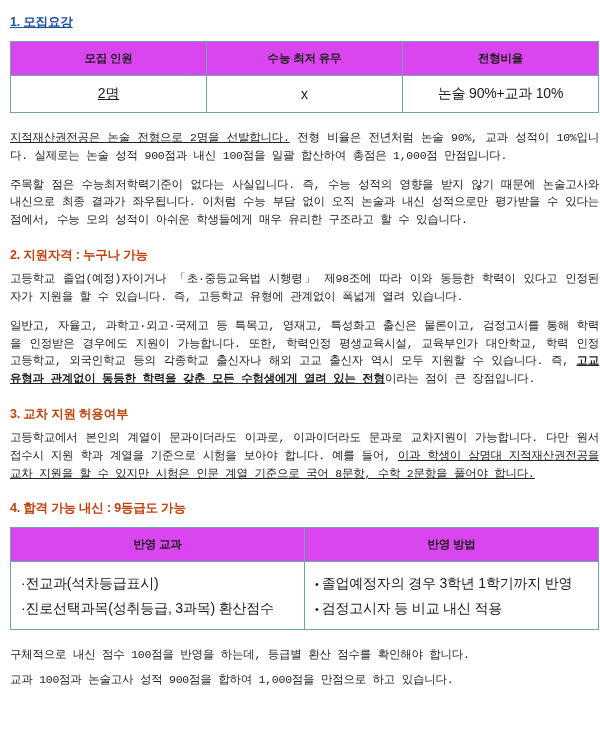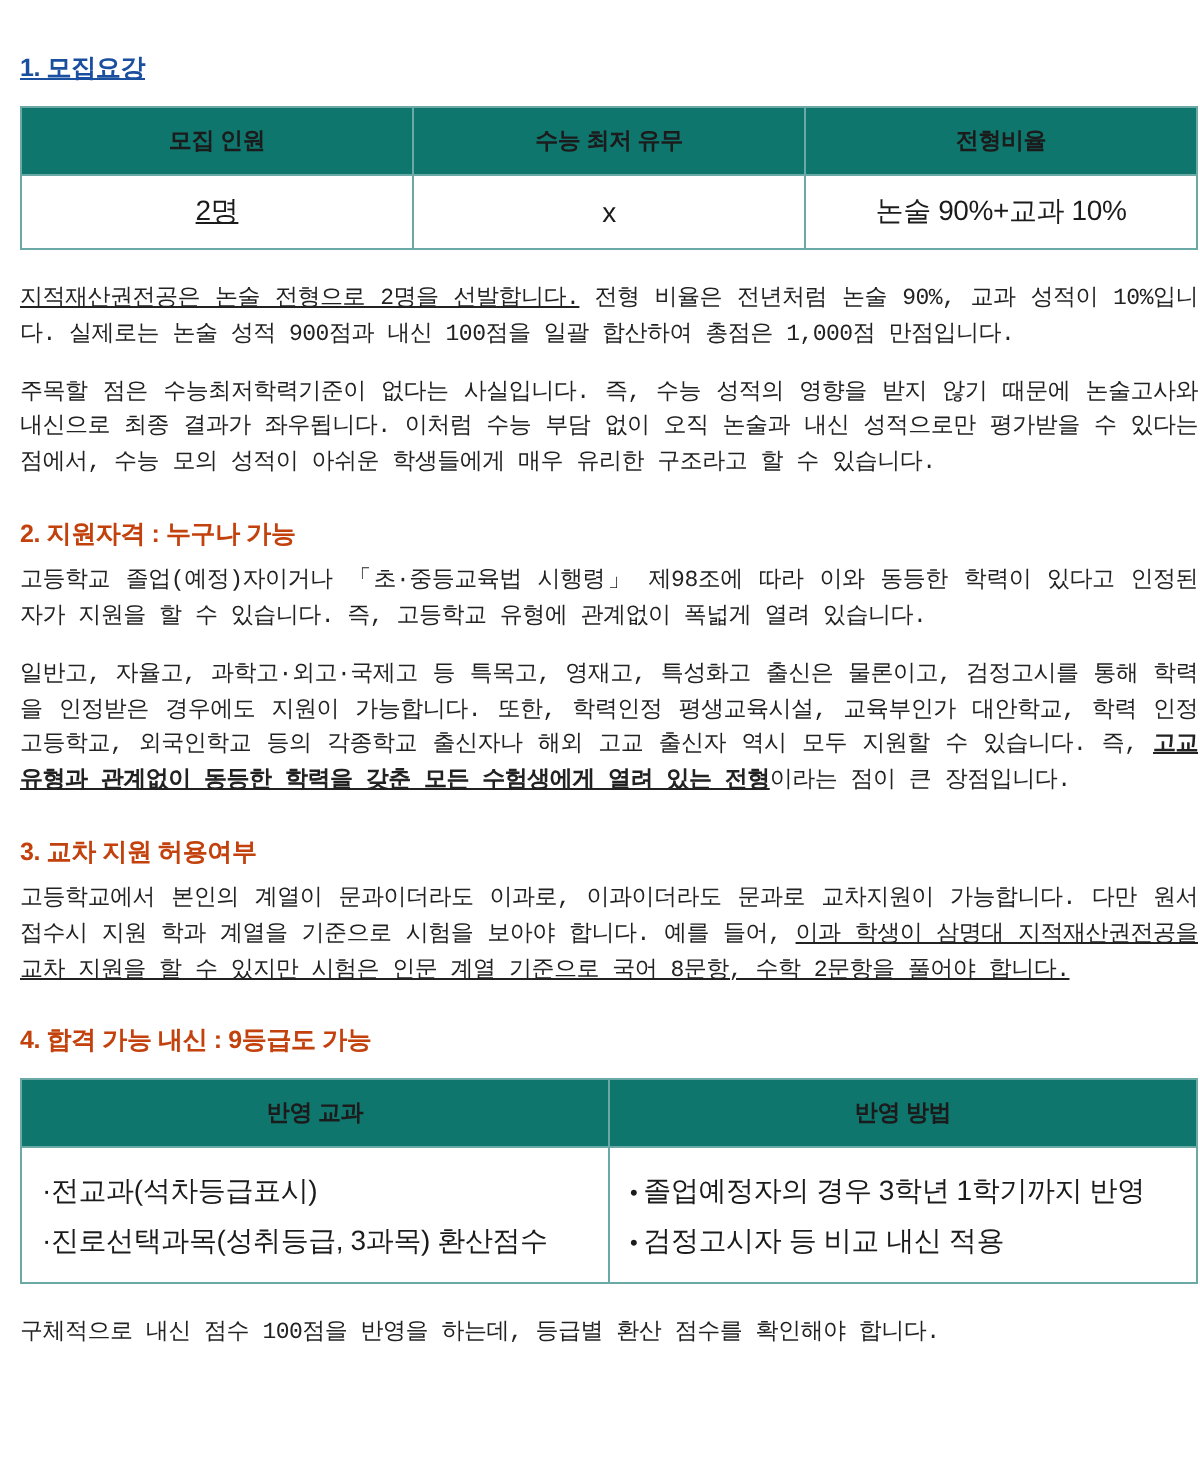--- a/index.html
+++ b/index.html
@@ -10,21 +10,20 @@
     width: 600px;
     font-family: "Liberation Sans", sans-serif;
     background: #ffffff;
     color: #222222;
     -webkit-font-smoothing: antialiased;
   }
   .page {
     width: 600px;
     box-sizing: border-box;
     padding: 8px 1px 14px 10px;
-    margin-top: 12px;
   }
 
   
   .h-blue {
     color: #1a4fa0;
     font-weight: bold;
     font-size: 12.5px;
     margin: 6px 0 8px 0;
     letter-spacing: -0.2px;
   }
@@ -60,21 +59,21 @@
   }
 
   
   table.doc-table {
     width: 100%;
     border-collapse: collapse;
     margin: 10px 0 16px 0;
     table-layout: fixed;
   }
   table.doc-table th {
-    background: #0f766e;
+    background: #d946ef;
     border: 1px solid #6aa9a6;
     font-size: 11.5px;
     font-weight: bold;
     padding: 9px 4px;
     text-align: center;
     color: #1b1b1b;
     letter-spacing: -0.2px;
   }
   table.doc-table td {
     border: 1px solid #6aa9a6;
@@ -171,14 +170,17 @@
           <span class="bullet-line"><span>검정고시자 등 비교 내신 적용</span></span>
         </td>
       </tr>
     </tbody>
   </table>
 
   <p class="body tight">
     <span>구체적으로 내신 점수 100점을 반영을 하는데, 등급별 환산 점수를 확인해야 합니다.</span>
   </p>
 
+  <p class="body tight">
+    <span>교과 100점과 논술고사 성적 900점을 합하여 1,000점을 만점으로 하고 있습니다.</span>
+  </p>
 
 </div>
 
 </body></html>

